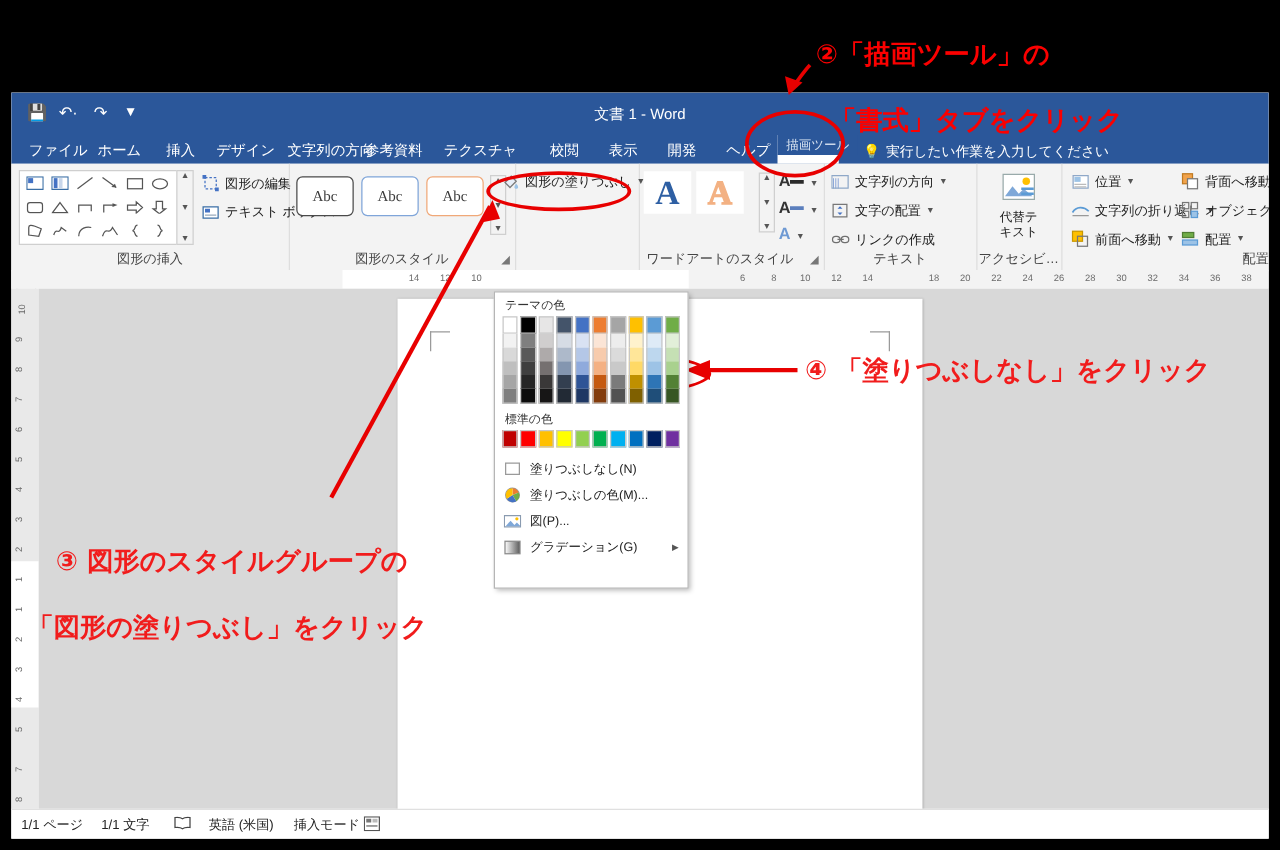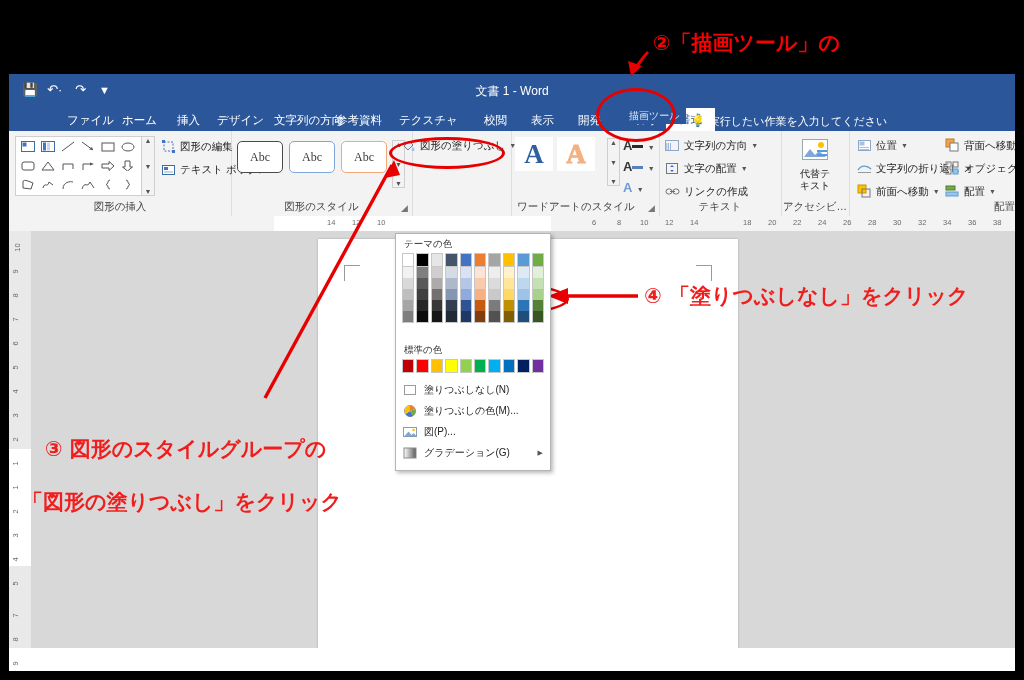--- a/index.html
+++ b/index.html
@@ -31,21 +31,21 @@
   #word{position:absolute;left:9px;top:74px;width:1006px;height:597px;background:#fff;overflow:hidden;}
   #titlebar{height:34px;background:#2b579a;position:relative;}
   .qat{position:absolute;top:8px;color:#fff;font-size:13px;}
   #qat-save{left:13px;}
   #qat-undo{left:38px;}
   #qat-redo{left:66px;}
   #qat-more{left:90px;font-size:11px;top:10px;}
   #doc-title{position:absolute;left:0;right:0;top:9px;text-align:center;color:#fff;font-size:12px;}
 
   #tabbar{height:23px;background:#2b579a;position:relative;}
-  .tab{position:absolute;top:3px;color:#fff;font-size:11.5px;padding:2px 6px;white-space:nowrap;margin-left:44px;}
+  .tab{position:absolute;top:3px;color:#fff;font-size:11.5px;padding:2px 6px;white-space:nowrap;}
   .tab.active{background:#fff;color:#2b579a;top:0;height:21px;line-height:19px;padding:2px 13px 0 13px;}
   #ctx-label{position:absolute;background:#2b579a;color:#dce6f2;font-size:10px;top:-16px;padding:1px 7px;white-space:nowrap;}
   #ctx-label-wrap{position:absolute;left:613px;top:16px;}
   #tellme{position:absolute;left:682px;top:6px;color:#fff;font-size:11px;white-space:nowrap;}
   #tellme .bulb{margin-right:4px;}
 
   
   #ribbon{height:85px;background:#f3f3f3;border-bottom:1px solid #d4d4d4;position:relative;}
   .grp{position:absolute;top:0;height:85px;border-right:1px solid #dedede;}
   .grp-title{position:absolute;bottom:2px;width:100%;text-align:center;font-size:10.5px;color:#444;}
@@ -553,21 +553,21 @@
           <span class="sw" style="background: rgb(23, 22, 22);"></span>
           <span class="sw" style="background: rgb(34, 42, 53);"></span>
           <span class="sw" style="background: rgb(31, 56, 100);"></span>
           <span class="sw" style="background: rgb(131, 60, 12);"></span>
           <span class="sw" style="background: rgb(82, 82, 82);"></span>
           <span class="sw" style="background: rgb(127, 96, 0);"></span>
           <span class="sw" style="background: rgb(31, 78, 121);"></span>
           <span class="sw" style="background: rgb(55, 86, 35);"></span>
         </div>
     </div>
-    <div class="menu-head" style="padding-top:21px">標準の色</div>
+    <div class="menu-head" style="padding-top:6px">標準の色</div>
     <div class="swgrid">
       <div class="swrow">
           <span class="sw" style="background: rgb(192, 0, 0);"></span>
           <span class="sw" style="background: rgb(255, 0, 0);"></span>
           <span class="sw" style="background: rgb(255, 192, 0);"></span>
           <span class="sw" style="background: rgb(255, 255, 0);"></span>
           <span class="sw" style="background: rgb(146, 208, 80);"></span>
           <span class="sw" style="background: rgb(0, 176, 80);"></span>
           <span class="sw" style="background: rgb(0, 176, 240);"></span>
           <span class="sw" style="background: rgb(0, 112, 192);"></span>
@@ -608,38 +608,54 @@
                 <stop offset="1" stop-color="#5a5a5a"></stop>
               </linearGradient>
             </defs>
             <rect x="1" y="2" width="12" height="10" fill="url(#gr)" stroke="#8a8a8a"></rect>
           </svg></span>
       <span>グラデーション(G)</span>
       <span class="arr">▶</span>
     </div>
   </div>
 
+  <div id="statusbar">
+    <span class="sb" style="left:8px">1/1 ページ</span>
+    <span class="sb" style="left:72px">1/1 文字</span>
+    <span class="sb" style="left:130px"><svg width="14" height="11">
+          <path d="M7 2 C5 0.5 1 1 1 1 v8 c0 0 4 -0.5 6 1 c2 -1.5 6 -1 6 -1 V1 c0 0 -4 -0.5 -6 1z" fill="none" stroke="#444"></path>
+        </svg></span>
+    <span class="sb" style="left:158px">英語 (米国)</span>
+    <span class="sb" style="left:226px">挿入モード</span>
+    <span class="sb" style="left:282px"><svg width="13" height="12">
+          <rect x="0.5" y="0.5" width="12" height="11" fill="#fff" stroke="#555"></rect>
+          <rect x="2" y="2" width="4" height="3" fill="#777"></rect>
+          <rect x="7" y="2" width="4" height="3" fill="#bbb"></rect>
+          <rect x="2" y="7" width="9" height="1.5" fill="#999"></rect>
+        </svg></span>
+  </div>
 </div>
 
 <svg class="ov">
 
   <path d="M648 52 C644 56 640 62 634 70" stroke="#e80000" stroke-width="3" fill="none"></path>
   <path d="M631 76 L628 61 L642 66 Z" fill="#e80000"></path>
 
   <line x1="265" y1="398" x2="392" y2="165" stroke="#e80000" stroke-width="3.4"></line>
   <path d="M394 160 L385 178 L400 175 Z" fill="#e80000"></path>
 
   <line x1="638" y1="296" x2="560" y2="296" stroke="#e80000" stroke-width="3.4"></line>
   <path d="M548 296 L568 288 L568 304 Z" fill="#e80000"></path>
 </svg>
 
 <div class="ell" id="ell-tab"></div>
 <div class="ell" id="ell-fill"></div>
 <div class="ell" id="ell-nofill"></div>
 
 <div class="anno" id="anno-top">
   <span>②「描画ツール」の</span>
+  <span class="l2">「書式」タブをクリック</span>
 </div>
 <div class="anno" id="anno-4">④ 「塗りつぶしなし」をクリック</div>
 <div class="anno" id="anno-3">
   <span>③ 図形のスタイルグループの</span>
   <span class="l2">「図形の塗りつぶし」をクリック</span>
 </div>
 
 </body></html>

